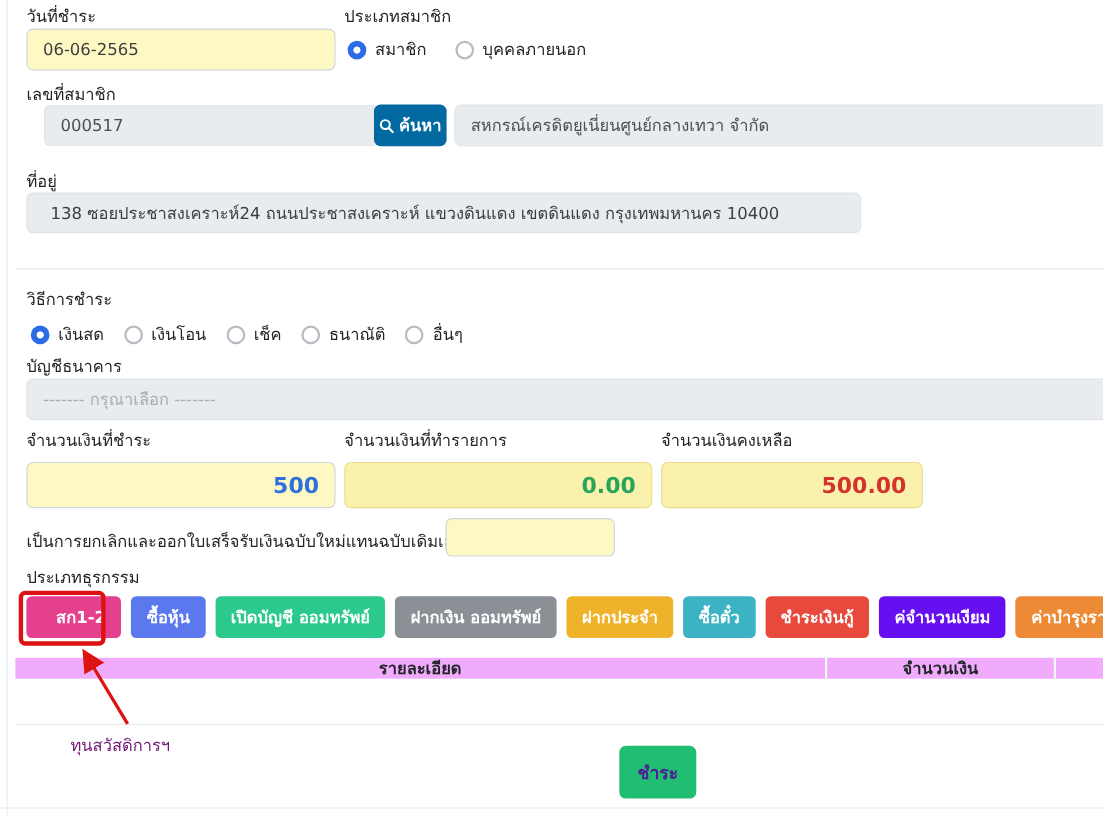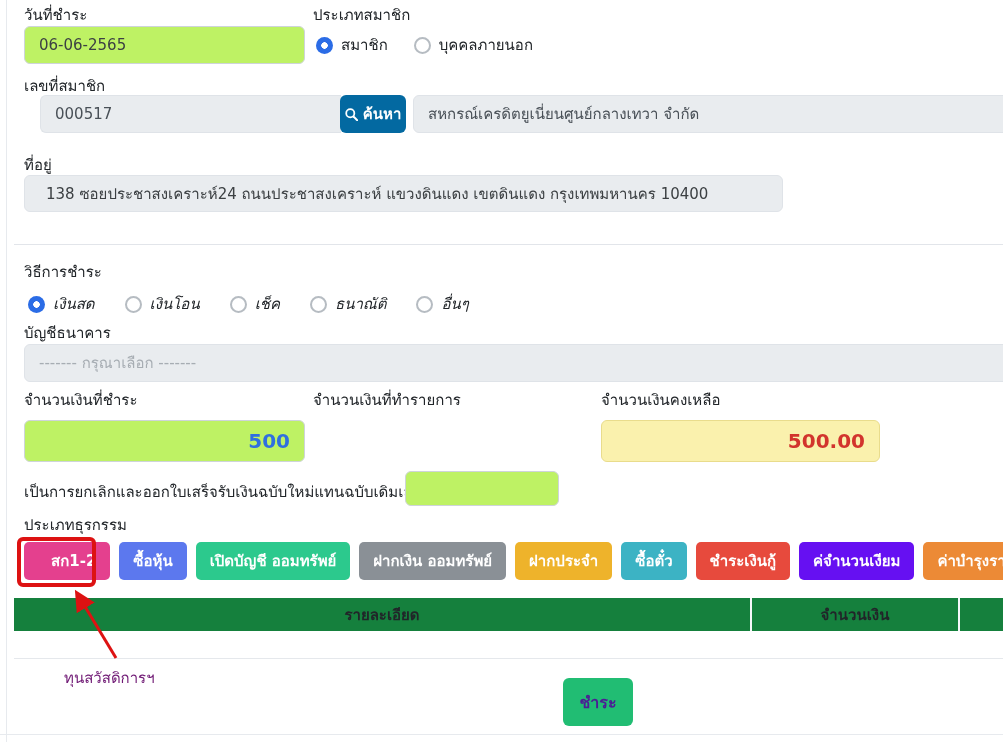--- a/index.html
+++ b/index.html
@@ -7,21 +7,21 @@
     width:1003px;height:742px;overflow:hidden;background:#ffffff;
     font-family:"DejaVu Sans","Liberation Sans",sans-serif;
     color:#212529;-webkit-font-smoothing:antialiased;
   }
   .page{position:relative;width:1003px;height:742px;overflow:hidden;background:#fff;}
   .edge-left{position:absolute;left:6px;top:0;bottom:0;width:1px;background:#e7eaee;}
   .edge-bottom{position:absolute;left:0;top:734px;right:0;height:1px;background:#e7eaee;}
   .lbl{position:absolute;font-size:15px;color:#212529;white-space:nowrap;}
   .field{
     position:absolute;box-sizing:border-box;border:1px solid #ced4da;border-radius:6px;
-    background:#bef264;font-size:15px;color:#495057;display:flex;align-items:center;
+    background:#fef9c3;font-size:15px;color:#495057;display:flex;align-items:center;
     padding:0 14px;white-space:nowrap;overflow:hidden;
   }
   .field.readonly{background:#e9ecef;border-color:#dfe3e8;}
   .amount{font-size:20px;font-weight:700;justify-content:flex-end;}
   .amount.warn{background:#faf1ad;border-color:#e9dc8c;}
   
   .radio-row{position:absolute;display:flex;align-items:center;gap:26px;}
   .radio-item{display:flex;align-items:center;gap:8px;font-size:15px;color:#212529;cursor:pointer;}
   .radio-dot{width:17px;height:17px;border-radius:50%;box-sizing:border-box;flex:0 0 auto;}
   .radio-dot.off{border:2px solid #b6bcc2;background:#fff;}
@@ -39,21 +39,21 @@
     gap:5px;cursor:pointer;font-family:inherit;
   }
   
   .tx-row{position:absolute;left:24px;top:542px;display:flex;gap:9px;}
   .tx-btn{
     height:38px;border:none;border-radius:5px;padding:0 14px;color:#fff;font-size:15px;
     font-weight:700;white-space:nowrap;cursor:pointer;font-family:inherit;display:flex;align-items:center;
   }
   .annot-rect{position:absolute;left:17px;top:537px;width:79px;height:50px;border:4px solid #dd1212;border-radius:6px;box-sizing:border-box;pointer-events:none;}
   
-  .tbl-head{position:absolute;left:14px;right:0;top:598px;height:33px;display:flex;background:#15803d;}
+  .tbl-head{position:absolute;left:14px;right:0;top:598px;height:19px;display:flex;background:#f0abfc;}
   .tbl-head .cell{
     display:flex;align-items:center;justify-content:center;font-size:15px;font-weight:700;color:#212529;
   }
   .tbl-head .c1{width:736px;border-right:2px solid #f6f7fa;}
   .tbl-head .c2{width:206px;border-right:2px solid #f6f7fa;}
   .tbl-head .c3{flex:1;}
   .tbl-bodyline{position:absolute;left:14px;right:0;top:631px;height:27px;border-bottom:1px solid #e5e8ec;}
   .annot-text{position:absolute;left:64px;top:666px;color:#e02020;font-size:15px;}
   .pay-btn{
     position:absolute;left:563px;top:678px;width:70px;height:48px;background:#21bd73;border:none;
@@ -99,21 +99,21 @@
 
   <div class="lbl" style="left:413px;top:74px;margin-top:29px;">ชื่อสมาชิก</div>
   <div class="field readonly" style="left:413px;top:95px;width:600px;height:38px;">สหกรณ์เครดิตยูเนี่ยนศูนย์กลางเทวา จำกัด</div>
 
   <div class="lbl" style="left:24px;top:153px;">ที่อยู่</div>
   <div class="field readonly" style="left:24px;top:175px;width:759px;height:37px;padding-left:21px;color:#3c4043;">138 ซอยประชาสงเคราะห์24 ถนนประชาสงเคราะห์ แขวงดินแดง เขตดินแดง กรุงเทพมหานคร 10400</div>
 
   <div class="divider" style="top:244px;"></div>
 
   <div class="lbl" style="left:24px;top:260px;">วิธีการชำระ</div>
-  <div class="radio-row" style="left:28px;top:292px;gap:30px;font-style:italic;" id="payment-method-radios">
+  <div class="radio-row" style="left:28px;top:292px;gap:18px;" id="payment-method-radios">
       <span class="radio-item">
         <span class="radio-dot on"></span>
         <span>เงินสด</span>
       </span>
       <span class="radio-item">
         <span class="radio-dot off"></span>
         <span>เงินโอน</span>
       </span>
       <span class="radio-item">
         <span class="radio-dot off"></span>
@@ -130,21 +130,22 @@
     </div>
 
   <div class="lbl" style="left:24px;top:321px;">บัญชีธนาคาร</div>
   <div class="field readonly" style="left:24px;top:344px;width:1000px;height:38px;color:#a7adb3;">------- กรุณาเลือก -------</div>
 
   <div class="lbl" style="left:24px;top:388px;">จำนวนเงินที่ชำระ</div>
   <div class="lbl" style="left:313px;top:388px;">จำนวนเงินที่ทำรายการ</div>
   <div class="lbl" style="left:601px;top:388px;">จำนวนเงินคงเหลือ</div>
 
   <div class="field amount" style="left:24px;top:420px;width:281px;height:42px;color:#2f6fe0;">500</div>
-  <div class="field amount warn" style="left:601px;top:420px;width:279px;height:42px;color:#d2342d;">500.00</div>
+  <div class="field amount warn" style="left:313px;top:420px;width:280px;height:42px;color:#28a55a;">0.00</div>
+  <div class="field amount warn" style="left:601px;top:420px;width:238px;height:42px;color:#d2342d;">500.00</div>
 
   <div class="lbl" style="left:24px;top:480px;">เป็นการยกเลิกและออกใบเสร็จรับเงินฉบับใหม่แทนฉบับเดิมเลขที่</div>
   <div class="field" style="left:405px;top:471px;width:154px;height:35px;"></div>
 
   <div class="lbl" style="left:24px;top:513px;">ประเภทธุรกรรม</div>
   <div class="tx-row" id="tx-buttons">
       <button class="tx-btn" style="background: rgb(228, 64, 142); padding-left: 27px;">สก1-2</button>
       <button class="tx-btn" style="background: rgb(92, 120, 238);">ซื้อหุ้น</button>
       <button class="tx-btn" style="background: rgb(44, 201, 141);">เปิดบัญชี ออมทรัพย์</button>
       <button class="tx-btn" style="background: rgb(138, 144, 150);">ฝากเงิน ออมทรัพย์</button>

